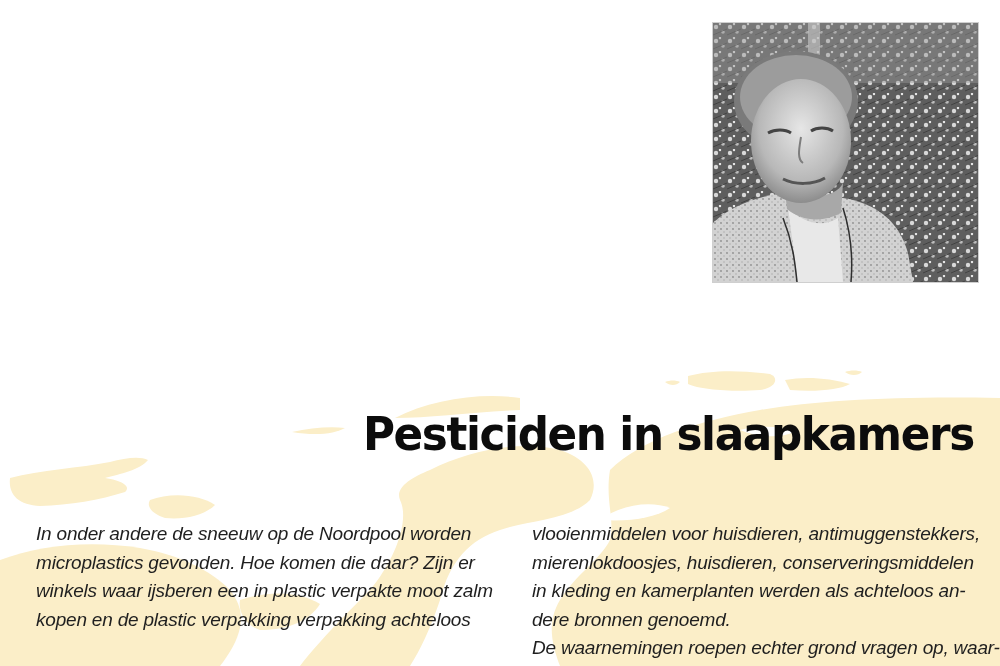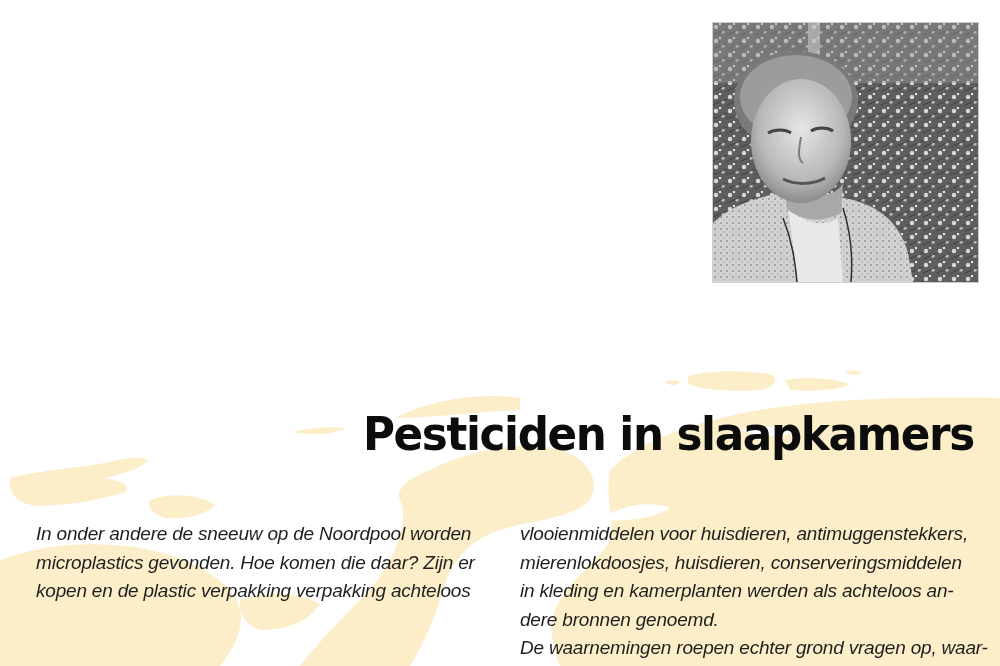--- a/index.html
+++ b/index.html
@@ -24,21 +24,21 @@
       transform: scaleX(0.93); transform-origin: right center;
     }
     .col {
       position: absolute; top: 520px; z-index: 2;
       font-size: 19px; line-height: 28.5px; letter-spacing: -0.2px;
       color: #1f1f1f;
       font-style: italic;
     }
     .col p { margin: 0; white-space: nowrap; }
     .col-left { left: 36px; }
-    .col-right { left: 520px; }
+    .col-right { left: 532px; }
   </style>
 </head>
 <body>
 
 <svg class="map-bg" viewBox="0 0 1000 666" xmlns="http://www.w3.org/2000/svg">
   <g fill="#fbeec8">
 
     <path d="M10 478 C40 470 80 468 110 462 C125 458 140 456 148 460 C140 470 120 474 105 478 C120 480 132 486 125 492 C100 500 70 505 40 506 C20 505 8 496 10 478 Z"></path>
 
     <path d="M292 432 C310 428 330 426 345 428 C335 434 315 436 292 432 Z"></path>
@@ -110,20 +110,21 @@
     <path d="M70 195 C80 220 82 240 84 259" stroke="#2e2e2e" stroke-width="1.5" fill="none"></path>
     <path d="M130 185 C138 210 140 235 138 259" stroke="#2e2e2e" stroke-width="1.5" fill="none"></path>
   </svg>
 </div>
 
 <h1 class="title">Pesticiden in slaapkamers</h1>
 
 <div class="col col-left">
   <p>In onder andere de sneeuw op de Noordpool worden</p>
   <p>microplastics gevonden. Hoe komen die daar? Zijn er</p>
+  <p>winkels waar ijsberen een in plastic verpakte moot zalm</p>
   <p>kopen en de plastic verpakking verpakking achteloos</p>
 </div>
 
 <div class="col col-right">
   <p>vlooienmiddelen voor huisdieren, antimuggenstekkers,</p>
   <p>mierenlokdoosjes, huisdieren, conserveringsmiddelen</p>
   <p>in kleding en kamerplanten werden als achteloos an-</p>
   <p>dere bronnen genoemd.</p>
   <p>De waarnemingen roepen echter grond vragen op, waar-</p>
 </div>

